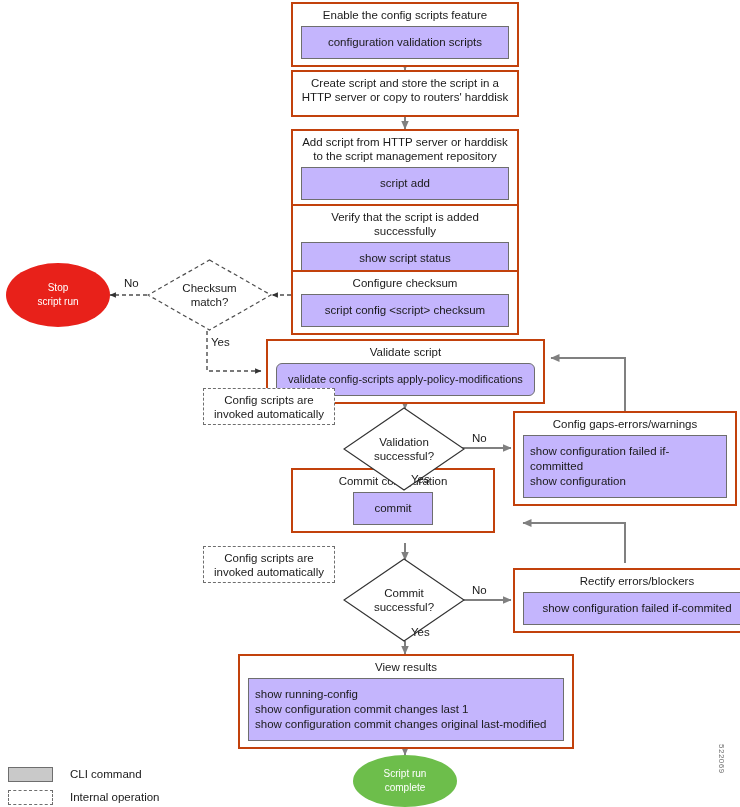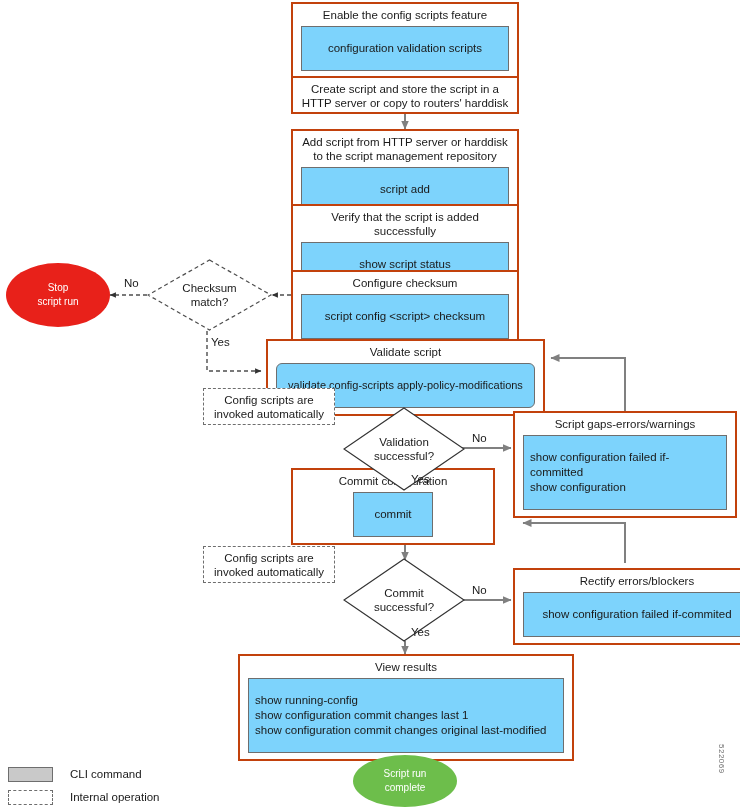--- a/index.html
+++ b/index.html
@@ -38,26 +38,26 @@
   .node-title {
     text-align: center;
     font-size: 11.5px;
     color: #1a1a1a;
     line-height: 14px;
     padding: 4px 6px 2px 6px;
     white-space: pre-line;
   }
   .cmd {
     margin: 2px 8px 6px 8px;
-    background: #7dd3fc;
+    background: #c4b5fd;
     border: 1px solid #6e6e6e;
     font-size: 11.5px;
     color: #1a1a1a;
     line-height: 15px;
-    padding: 14px 6px;
+    padding: 8px 6px;
     text-align: center;
     white-space: pre-line;
   }
   .cmd.left {
     text-align: left;
   }
 
   
   .diamond {
     position: absolute;
@@ -208,21 +208,21 @@
 
       <path d="M 207 331 L 207 371 L 261 371" marker-end="url(#arrow-dark)"></path>
     </g>
   </svg>
 
   <div class="node" style="left:291px; top:2px; width:228px;">
     <div class="node-title">Enable the config scripts feature</div>
     <div class="cmd">configuration validation scripts</div>
   </div>
 
-  <div class="node" style="left:291px; top:76px; width:228px; padding-bottom:0;">
+  <div class="node" style="left:291px; top:70px; width:228px; padding-bottom:9px;">
     <div class="node-title">Create script and store the script in a
 HTTP server or copy to routers' harddisk</div>
   </div>
 
   <div class="node" style="left:291px; top:129px; width:228px;">
     <div class="node-title">Add script from HTTP server or harddisk
 to the script management repository</div>
     <div class="cmd">script add</div>
   </div>
 
@@ -235,21 +235,21 @@
     <div class="node-title">Configure checksum</div>
     <div class="cmd">script config &lt;script&gt; checksum</div>
   </div>
 
   <div class="node" style="left:266px; top:339px; width:279px;">
     <div class="node-title">Validate script</div>
     <div class="cmd" style="font-size:11px;border-radius:6px;">validate config-scripts apply-policy-modifications</div>
   </div>
 
   <div class="node" style="left:513px; top:411px; width:224px;">
-    <div class="node-title">Script gaps-errors/warnings</div>
+    <div class="node-title">Config gaps-errors/warnings</div>
     <div class="cmd left">show configuration failed if-committed
 show configuration</div>
   </div>
 
   <div class="node" style="left:291px; top:468px; width:204px;">
     <div class="node-title">Commit configuration</div>
     <div class="cmd" style="margin-left:60px; margin-right:60px;">commit</div>
   </div>
 
   <div class="node" style="left:513px; top:568px; width:248px;">

